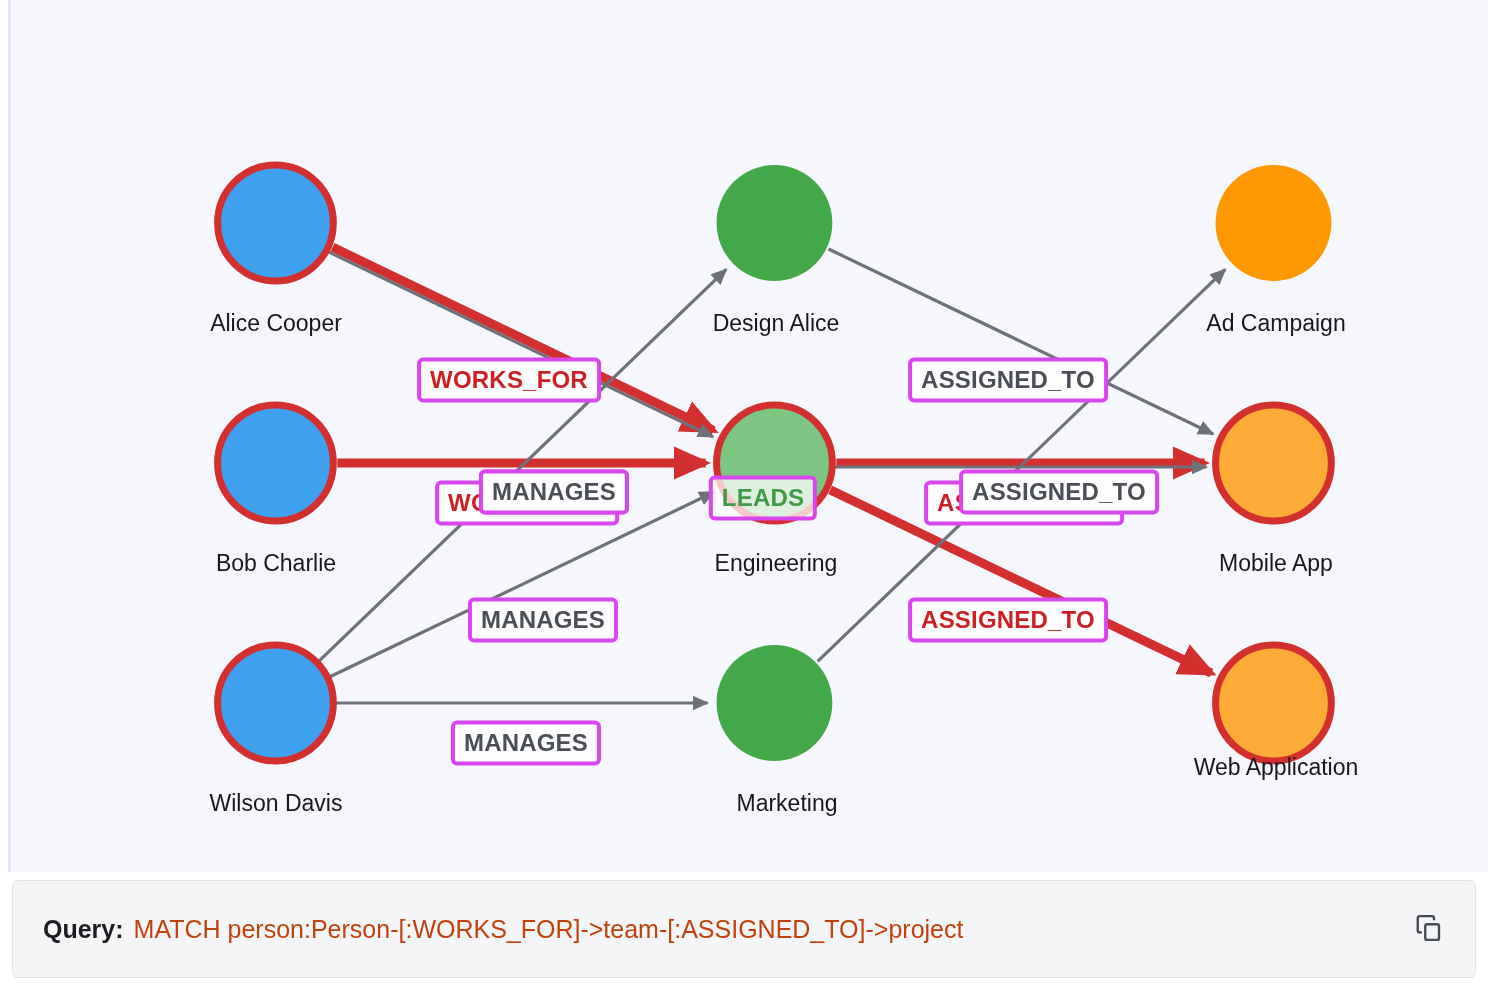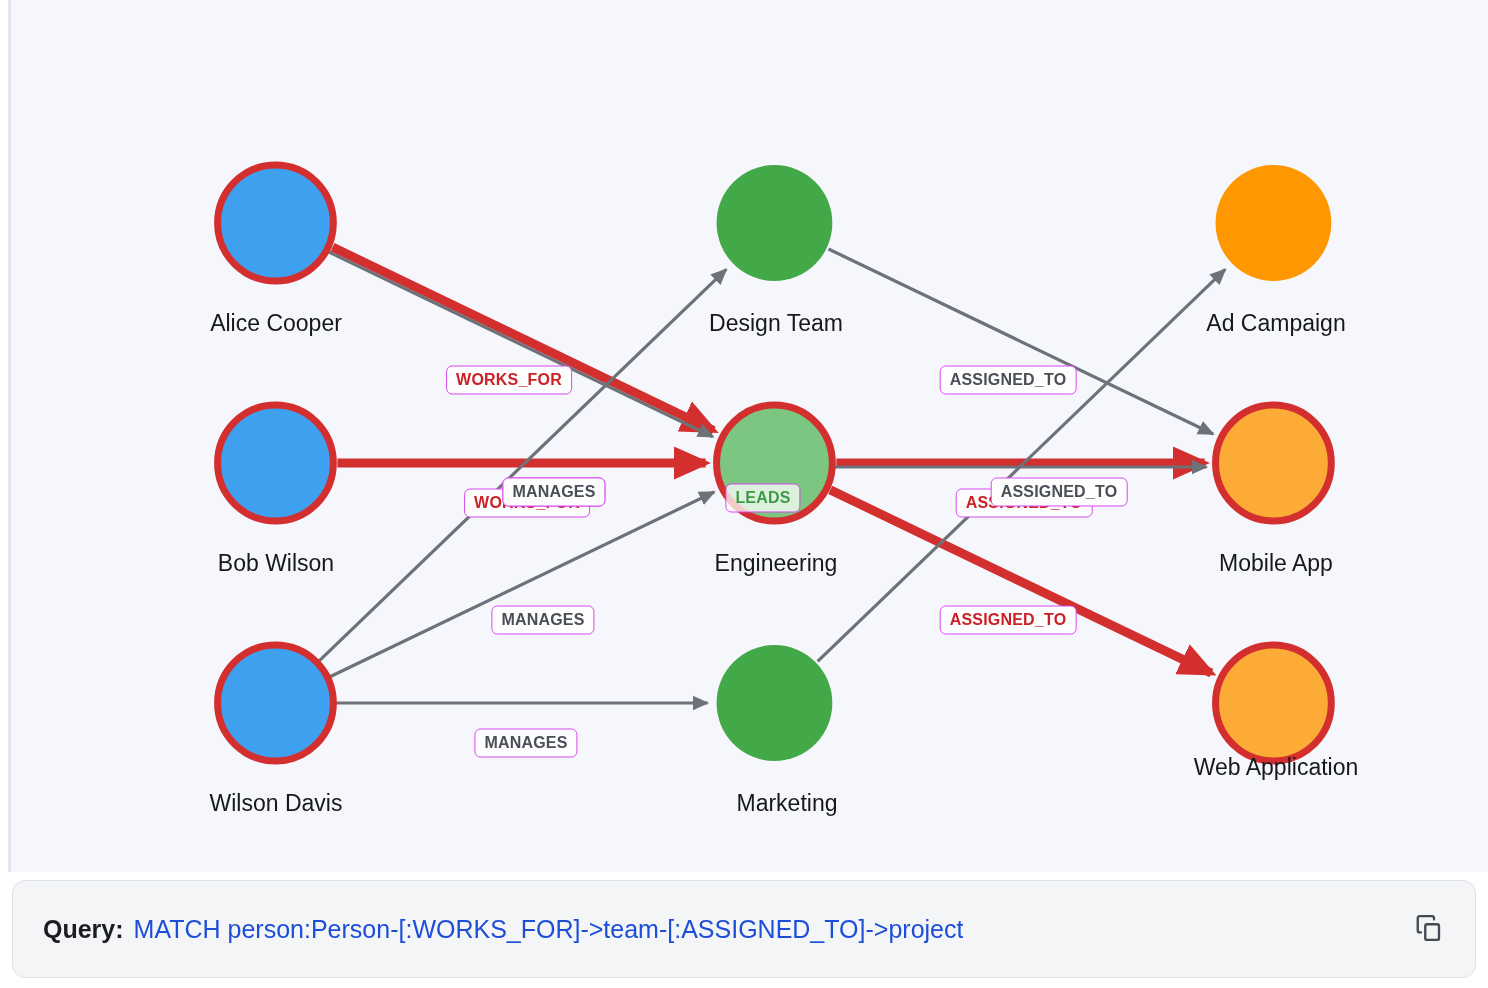--- a/index.html
+++ b/index.html
@@ -40,63 +40,63 @@
     transform: translate(-50%, 0);
     font-size: 23px;
     color: #16181d;
     white-space: nowrap;
     font-family: "Liberation Sans", sans-serif;
   }
   .edge-label {
     position: absolute;
     transform: translate(-50%, -50%);
     background: #fdfdfd;
-    border: 1px solid #d946ef;
+    border: 4px solid #d946ef;
     border-radius: 6px;
     padding: 4px 9px 5px 9px;
-    font-size: 16px;
+    font-size: 24px;
     font-weight: bold;
     letter-spacing: 0.2px;
     white-space: nowrap;
     font-family: "Liberation Sans", sans-serif;
   }
   .edge-label.normal { color: #4a4f57; }
   .edge-label.highlight { color: #cc2026; }
   .edge-label.behind-node { color: #3f9a46; background: rgba(253,253,253,0.75); text-align: right; }
   
   #query-bar {
     position: absolute;
     left: 12px;
     top: 880px;
     width: 1464px;
     height: 98px;
     background: #f4f5f7;
     border: 1px solid #dfe2e7;
-    border-radius: 13px;
+    border-radius: 6px;
     box-sizing: border-box;
     display: flex;
     align-items: center;
     padding: 0 26px 0 30px;
   }
   #query-text-wrap {
     flex: 1 1 auto;
     display: flex;
     align-items: baseline;
     gap: 10px;
     min-width: 0;
   }
   #query-prefix {
     font-size: 25px;
     font-weight: bold;
     color: #1b1d21;
     white-space: nowrap;
   }
   #query-string {
     font-size: 25px;
-    color: #1d4ed8;
+    color: #c2410c;
     white-space: nowrap;
     overflow: hidden;
     text-overflow: ellipsis;
   }
   #copy-button {
     flex: 0 0 auto;
     width: 40px;
     height: 40px;
     display: flex;
     align-items: center;
@@ -142,23 +142,23 @@
           <circle cx="765" cy="223" r="58" fill="#43a847"></circle>
           <circle cx="765" cy="463" r="58" fill="#6cbf6f" stroke="#d32f2f" stroke-width="7" fill-opacity="0.88"></circle>
           <circle cx="765" cy="703" r="58" fill="#43a847"></circle>
           <circle cx="1265" cy="223" r="58" fill="#ff9800"></circle>
           <circle cx="1265" cy="463" r="58" fill="#fbab36" stroke="#d32f2f" stroke-width="7"></circle>
           <circle cx="1265" cy="703" r="58" fill="#fbab36" stroke="#d32f2f" stroke-width="7"></circle>
         </g>
     </svg>
     <div id="node-labels-layer">
         <div class="node-label" style="left: 265px; top: 310px;">Alice Cooper</div>
-        <div class="node-label" style="left: 265px; top: 550px;">Bob Wilson</div>
+        <div class="node-label" style="left: 265px; top: 550px;">Bob Charlie</div>
         <div class="node-label" style="left: 265px; top: 790px;">Wilson Davis</div>
-        <div class="node-label" style="left: 765px; top: 310px;">Design Team</div>
+        <div class="node-label" style="left: 765px; top: 310px;">Design Alice</div>
         <div class="node-label" style="left: 765px; top: 550px; text-align: right;">Engineering</div>
         <div class="node-label" style="left: 776px; top: 790px;">Marketing</div>
         <div class="node-label" style="left: 1265px; top: 310px; text-align: right;">Ad Campaign</div>
         <div class="node-label" style="left: 1265px; top: 550px;">Mobile App</div>
         <div class="node-label" style="left: 1265px; top: 754px;">Web Application</div>
       </div>
     <div id="edge-labels-layer">
         <div class="edge-label behind-node" style="left: 752px; top: 498px;">LEADS</div>
         <div class="edge-label highlight" style="left: 498px; top: 380px;">WORKS_FOR</div>
         <div class="edge-label highlight" style="left: 516px; top: 503px;">WORKS_FOR</div>

